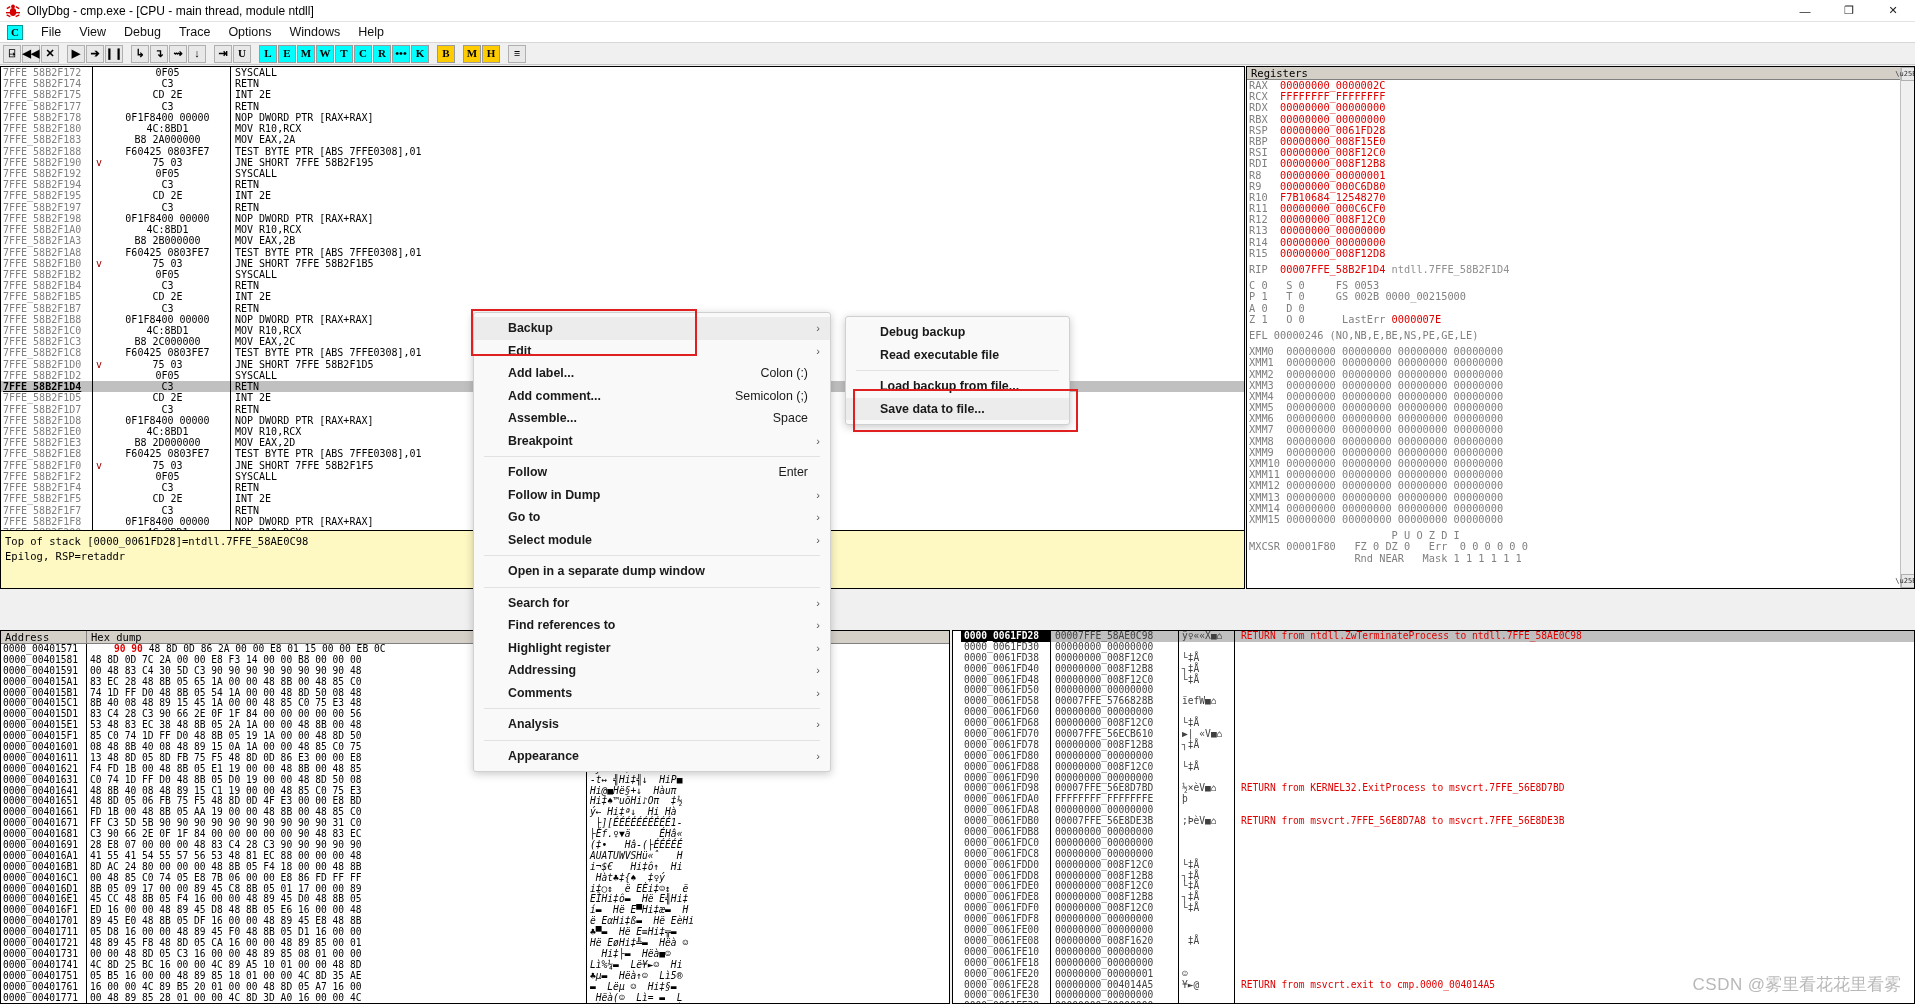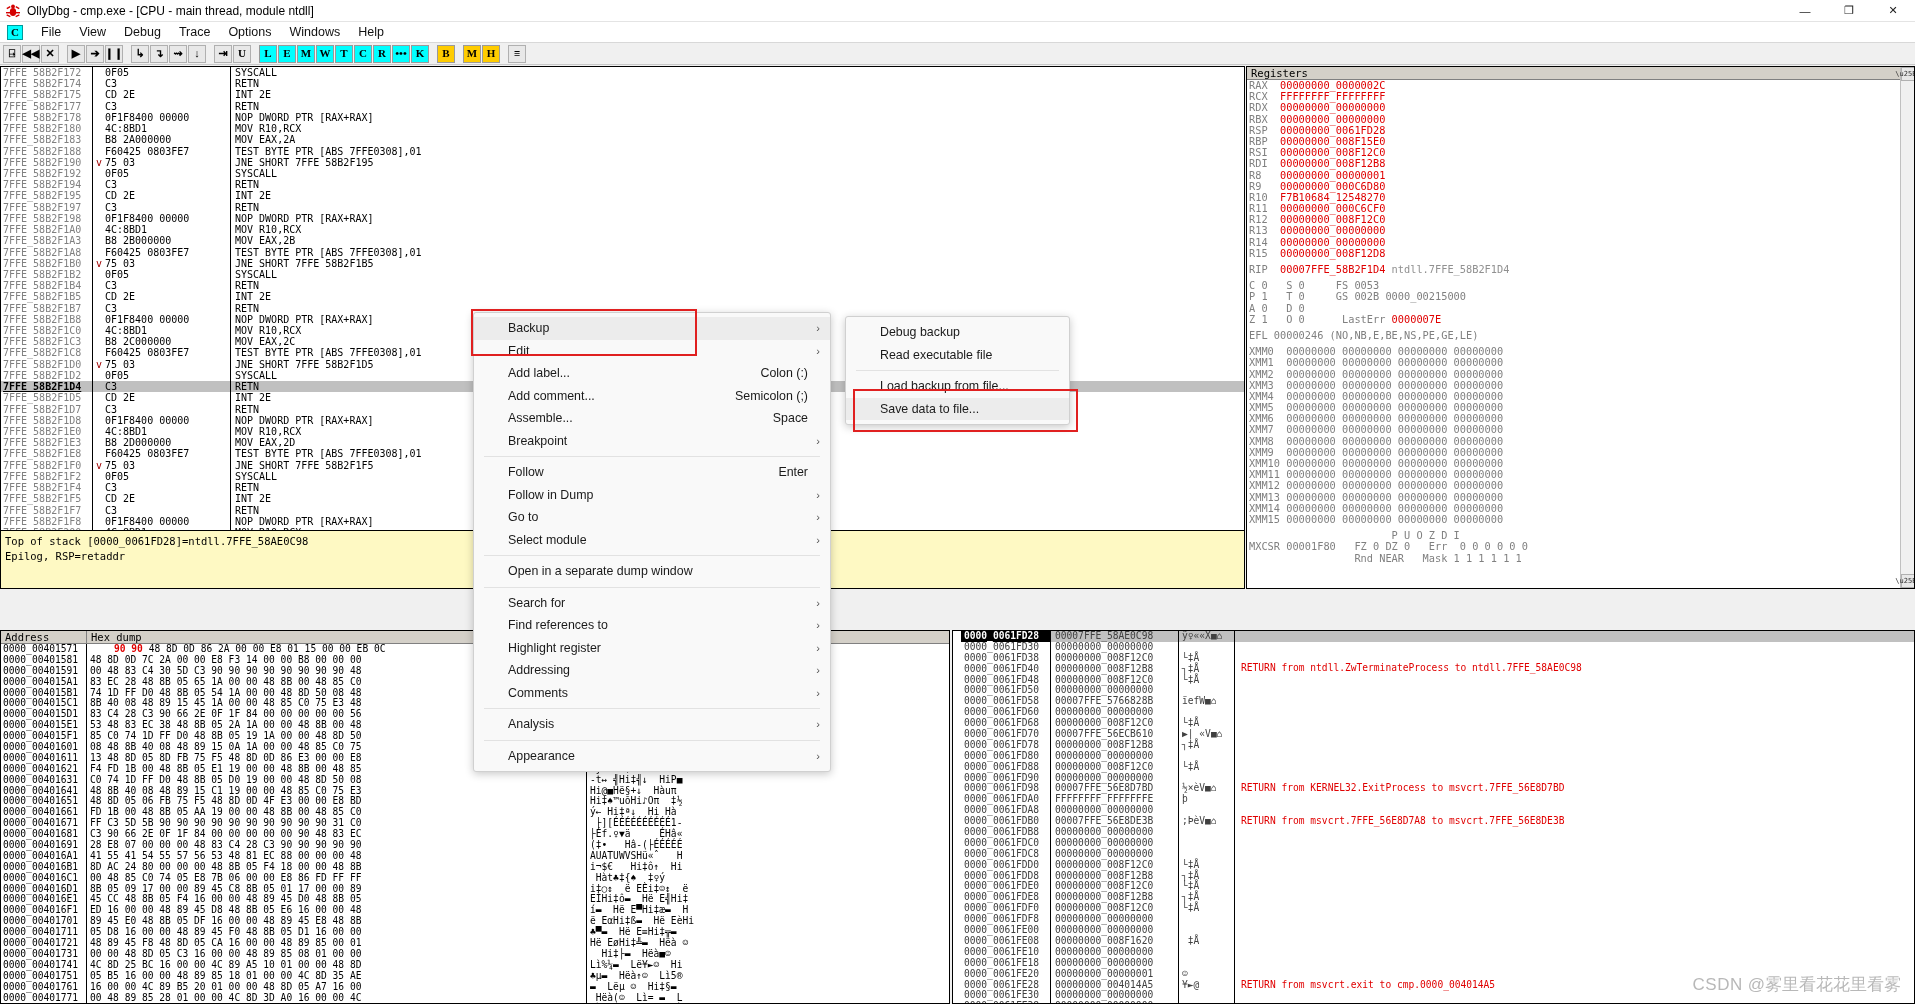--- a/index.html
+++ b/index.html
@@ -100,21 +100,21 @@
   #disasm { left: 0; top: 66px; width: 1245px; height: 523px; border:1px solid #000; }
   .dis-rows { position: relative; }
   .dis-row {
     height: 11.23px; line-height: 11.23px; display:flex; white-space: nowrap;
     font-family: "DejaVu Sans Mono", monospace; font-size: 10px;
   }
   .dis-row.sel { background: #c0c0c0; }
   .c-addr { width: 92px; padding-left:2px; color:#808080; border-right:1px solid #000; overflow:hidden;}
   .dis-row.sel .c-addr { color:#000; font-weight:bold; text-decoration: underline;}
   .c-mark { width: 12px; text-align:center; color:#a00000; }
-  .c-hex  { width: 126px; color:#000; overflow:hidden; border-right:1px solid #000;}
+  .c-hex  { width: 126px; color:#000; overflow:hidden; border-right:1px solid #000;text-align:center;}
   .c-txt  { width: 330px; padding-left:4px; color:#000; overflow:hidden;}
   .dis-status {
     position:absolute; left:0; bottom:0; width:100%; height: 58px;
     border-top: 1px solid #000; background:#fef9c3; padding: 3px 4px;
     font-family: "DejaVu Sans Mono", monospace; font-size: 10.5px; color:#000;
   }
   .dis-status div { line-height: 15px; }
 
   
   #regs { left: 1246px; top: 66px; width: 669px; height: 523px; }
@@ -133,51 +133,51 @@
   }
   .sbtn { width:14px;height:14px;display:flex;align-items:center;justify-content:center;font-size:7px;background:#e8e8e8;border:1px solid #b0b0b0;color:#333;}
 
   
   #dump { left: 0; top: 630px; width: 950px; height: 374px; }
   .dmp-row { height:10.9px; line-height:10.9px; white-space:pre; display:flex;
              font-family:"DejaVu Sans Mono", monospace; font-size:9.6px; }
   .d-addr { width: 86px; padding-left:2px; border-right:1px solid #000; color:#000; }
   .d-hex  { width: 500px; padding-left:3px; border-right:1px solid #000; color:#000;}
   .d-hex .red { color:#e00000; font-weight:bold;margin-left:24px; }
-  .d-asc  { padding-left:3px; color:#000; }
+  .d-asc  { padding-left:3px; color:#000;font-style:italic; }
   .d-asc .red { color:#e00000; font-weight:bold; }
 
   
   #stack { left: 952px; top: 630px; width: 963px; height: 374px; }
   .stk-row { height:10.9px; line-height:10.9px; white-space:pre; display:flex;
              font-family:"DejaVu Sans Mono", monospace; font-size:9.6px; }
   .stk-row.sel .s-addr { background:#000; color:#fff; font-weight:bold; }
   .s-addr { width: 90px; padding-left:3px; border-right:1px solid #000; color:#404040;}
   .s-val  { width: 128px; padding-left:4px; border-right:1px solid #000; color:#404040;}
   .s-asc  { width: 56px; padding-left:3px; color:#404040; border-right:1px solid #000;}
   .s-cmt  { padding-left:6px; color:#e00000; }
   .stk-row.sel { background:#c0c0c0; }
-  .stk-row.sel .s-cmt { background:#c0c0c0;margin-top:32px; }
+  .stk-row.sel .s-cmt { background:#c0c0c0; }
   .stk-left-scroll { position:absolute; left:0; top:0; width:8px; height:100%; background:#fff;}
 
   
   .ctxmenu {
     position:absolute; background:#f9f9f9;
     border:1px solid #d0d0d0;
     box-shadow: 0 2px 9px rgba(0,0,0,0.22);
     padding: 4px 0;
     font-family:"Liberation Sans", sans-serif;
     font-size: 12.4px; color:#1a1a1a;
     border-radius: 3px;
   }
   #ctx-main { left: 473px; top: 312px; width: 358px; }
   #ctx-sub  { left: 845px; top: 316px; width: 225px; }
   .mi { height: 22.5px; display:flex; align-items:center; padding: 0 10px 0 34px; position:relative; white-space:nowrap;}
   .mi.hl { background:#ececec; }
-  .mi .lbl { flex: 1; }
+  .mi .lbl { flex: 1; font-weight: bold; }
   .mi .sc  { color:#1a1a1a; margin-left: 16px; }
   .mi .arw { width: 12px; text-align:right; color:#555; font-size: 11px; }
   .msep { height:1px; background:#e2e2e2; margin: 4px 10px 4px 10px; }
 
   
   .redbox { position:absolute; border:2px solid #e02020; pointer-events:none; z-index: 60; }
   #redbox1 { left: 471px; top: 309px; width: 226px; height: 47px; }
   #redbox2 { left: 853px; top: 389px; width: 225px; height: 43px; }
 
   

